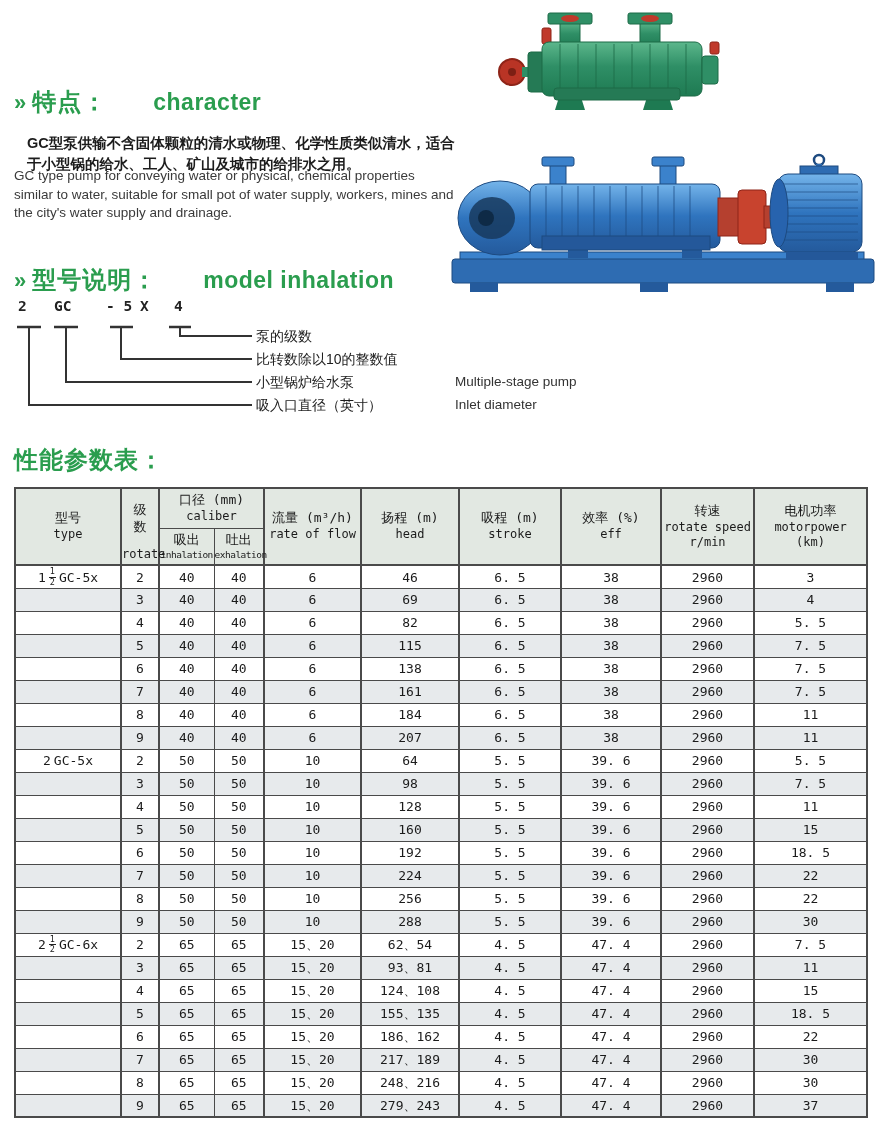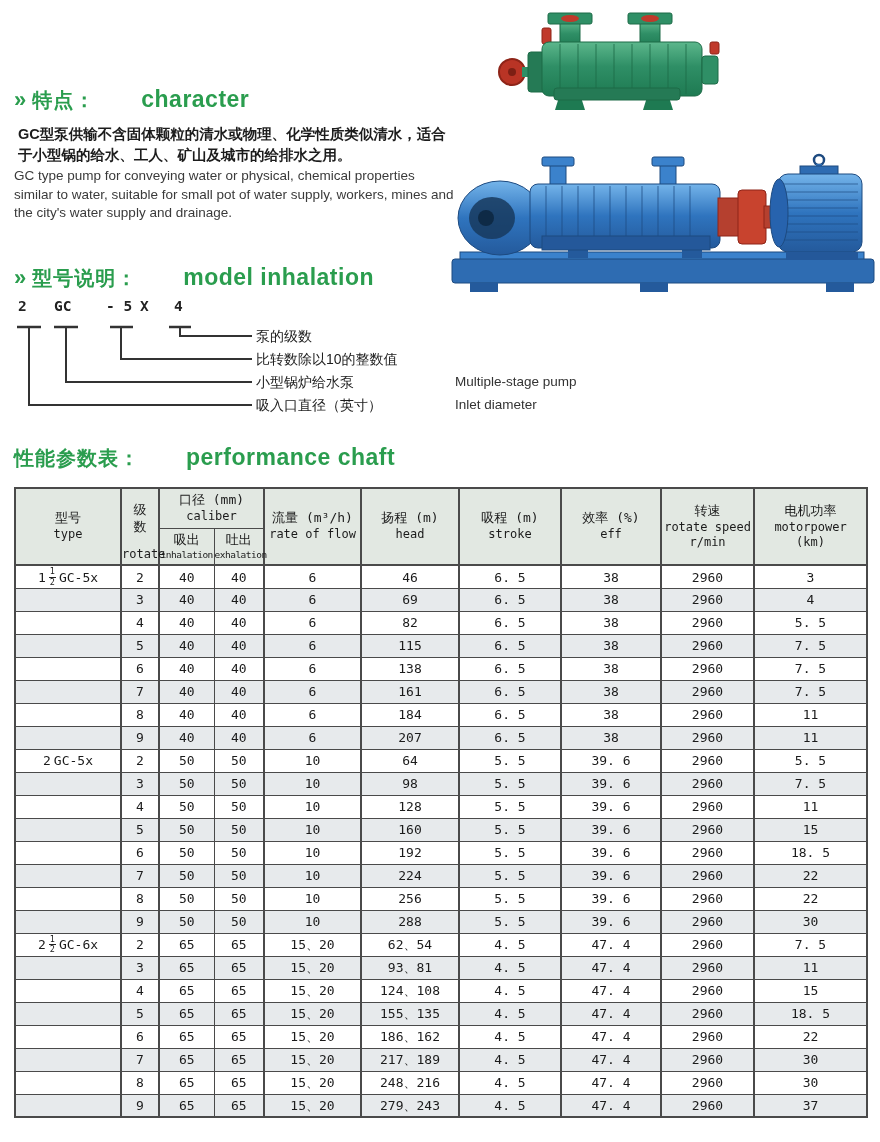--- a/index.html
+++ b/index.html
@@ -14,28 +14,28 @@
   .page{
     position:relative;width:880px;height:1142px;background:#fff;overflow:hidden;
     font-family:"Liberation Sans",sans-serif;color:var(--ink);
   }
   
   .h-green{
     position:absolute;margin:0;color:var(--accent);font-weight:bold;
     white-space:nowrap;display:flex;align-items:baseline;gap:6px;
   }
   .h-green .marker{font-size:22px;}
-  .h-green .zh{font-size:20px;letter-spacing:1px;font-family:Liberation Mono, monospace;}
+  .h-green .zh{font-size:24px;letter-spacing:1px;font-family:Liberation Mono, monospace;}
   .h-green .en{font-size:23px;letter-spacing:0.5px;margin-left:40px;}
   #h-character{left:14px;top:86px;}
   #h-model{left:14px;top:264px;}
   #h-performance{left:14px;top:444px;}
   
   .para-zh{
-    position:absolute;left:14px;top:120px;width:438px;margin:4px;
+    position:absolute;left:14px;top:120px;width:438px;margin:13px;
     font-size:14.5px;font-weight:bold;line-height:1.45;color:#1c1c1c;
   }
   .para-en{
     position:absolute;left:14px;top:167px;width:440px;margin:0;
     font-size:13.5px;line-height:1.38;color:#3a3a3a;
   }
   
   .pump{position:absolute;}
   #pump-green{left:498px;top:6px;width:235px;height:122px;}
   #pump-blue{left:450px;top:126px;width:428px;height:174px;}
@@ -237,21 +237,20 @@
     <span class="diag-label-zh" style="top:53px">比转数除以10的整数值</span>
     <span class="diag-label-zh" style="top:76px">小型锅炉给水泵</span>
     <span class="diag-label-zh" style="top:99px">吸入口直径（英寸）</span>
 
     <span class="diag-label-en" style="top:99px">Inlet diameter</span>
     <span class="diag-label-en" style="top:76px">Multiple-stage pump</span>
   </div>
 
   <h2 class="h-green" id="h-performance">
     <span class="zh">性能参数表：</span>
-    <span class="en">performance chaft</span>
   </h2>
 
   <table id="perf">
     <colgroup>
       <col style="width:106px">
         <col style="width:38px">
         <col style="width:55px">
         <col style="width:50px">
       <col style="width:97px">
         <col style="width:98px">

